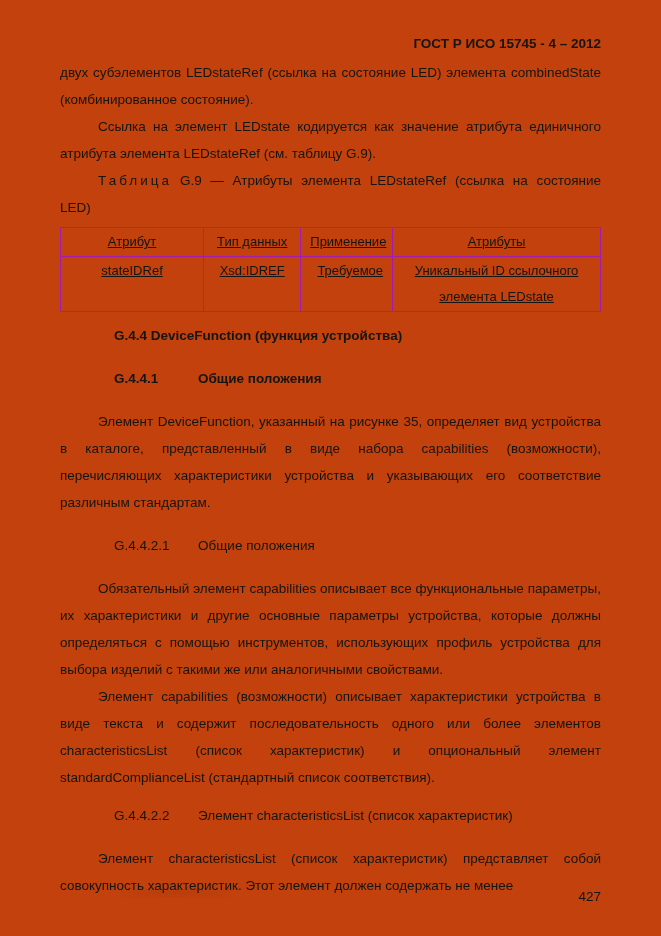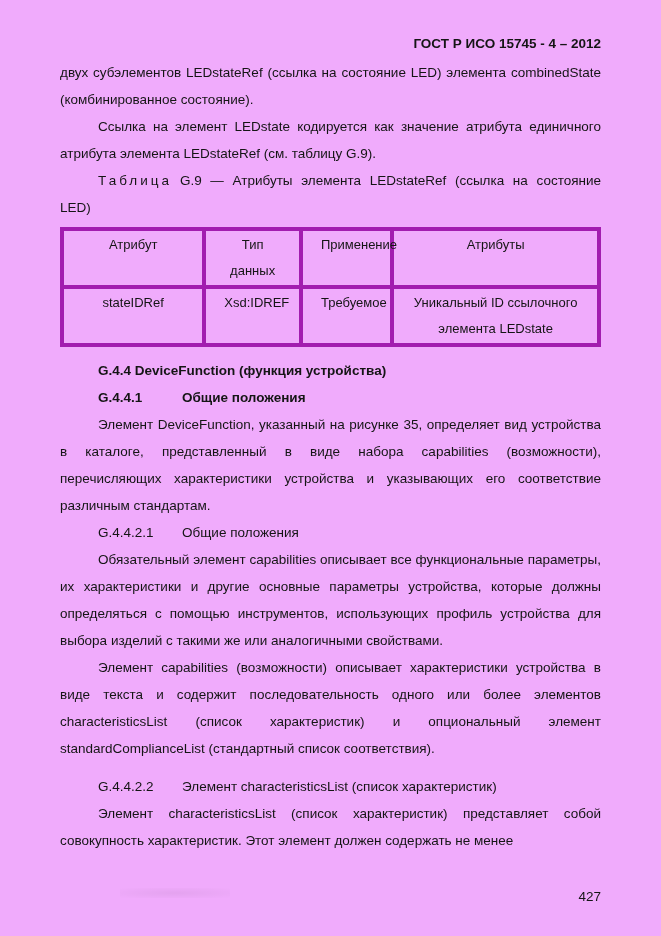--- a/index.html
+++ b/index.html
@@ -5,21 +5,21 @@
   html, body {
     margin: 0;
     padding: 0;
     background: #ffffff;
   }
   .page {
     position: relative;
     width: 661px;
     height: 936px;
     box-sizing: border-box;
-    background: #f0abfc;
+    background: #c2410c;
     padding: 30px 60px 0 60px;
     font-family: "Liberation Sans", sans-serif;
     font-size: 13.5px;
     line-height: 27px;
     color: #151515;
     overflow: hidden;
   }
   .doc-header {
     text-align: right;
     font-weight: bold;
@@ -45,33 +45,34 @@
   table.attr-table {
     width: 100%;
     border-collapse: collapse;
     margin: 6px 0 10px 0;
     font-size: 13px;
     line-height: 26px;
     table-layout: fixed;
   }
   table.attr-table th,
   table.attr-table td {
-    border: 4px solid #a21caf;
-    padding: 1px 18px;
+    border: 1px solid #a21caf;
+    padding: 1px 9px;
     font-weight: normal;
     vertical-align: top;
+    text-decoration: underline;
   }
   table.attr-table th {
     text-align: center;
     height: 26px;
   }
   td.cell-left { text-align: center; }
   td.cell-center { text-align: right; }
   .heading {
-    margin: 0;
+    margin: 16px;
     font-size: inherit;
     line-height: inherit;
     padding-left: 38px;
     font-weight: normal;
   }
   .heading.bold { font-weight: bold; }
   .h-num {
     display: inline-block;
     min-width: 84px;
   }

